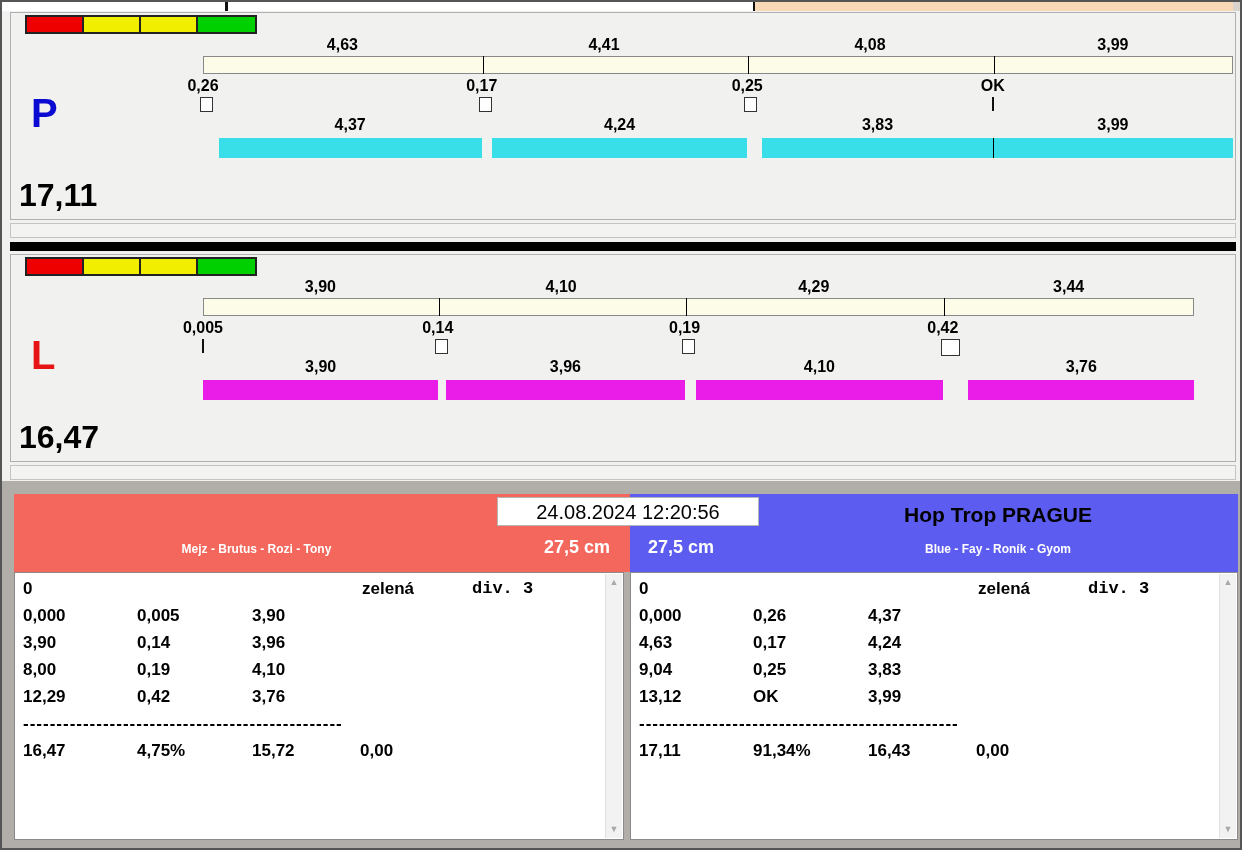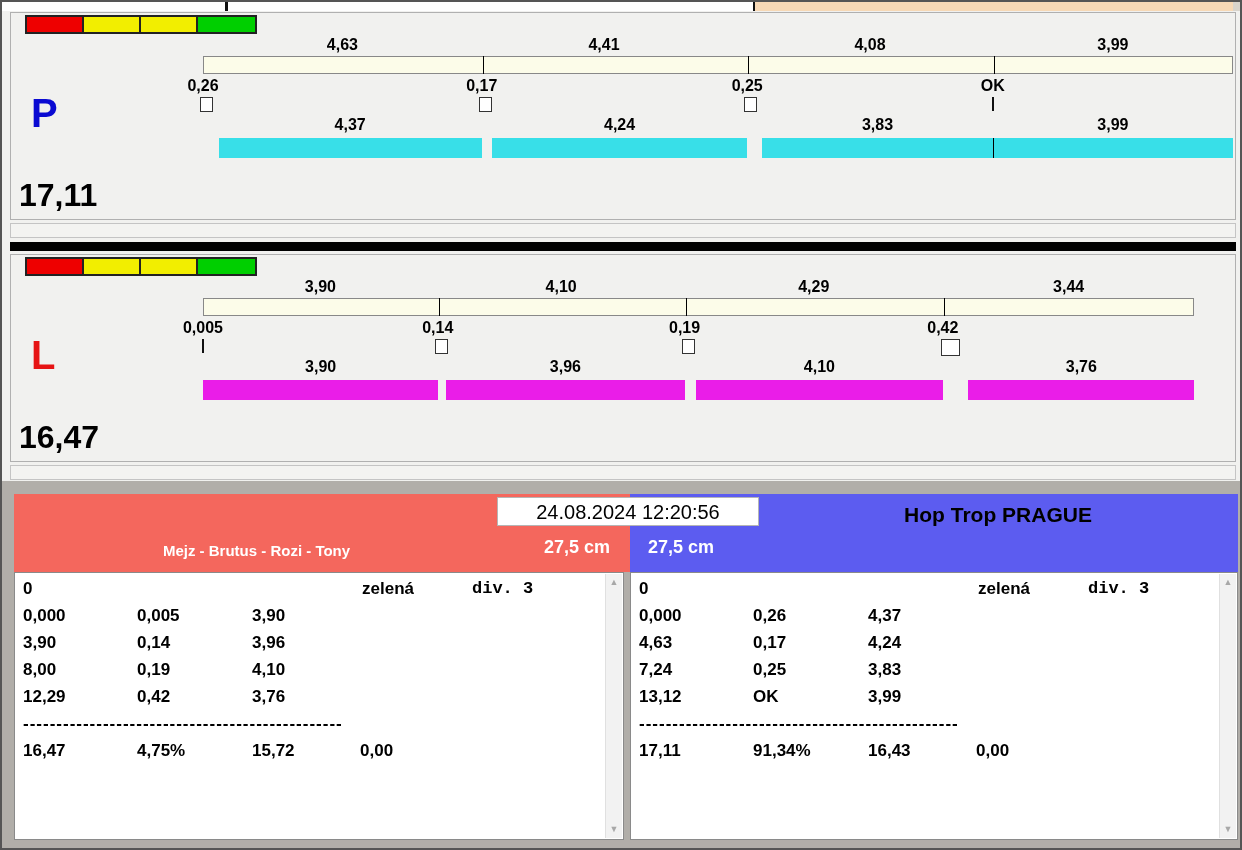--- a/index.html
+++ b/index.html
@@ -37,21 +37,21 @@
   .box.large { width:19px; height:17px; }
   .tick { position:absolute; top:84px; width:2px; height:14px; background:#111; }
 
   .bottom { position:absolute; top:479px; left:0; width:1238px; height:369px; background:#b1aea9; }
   .team-header { position:absolute; top:13px; height:78px; }
   .team-header.left  { left:12px;  width:616px; }
   .team-header.right { left:628px; width:608px; }
   .team-name { position:absolute; top:9px; font-size:21px; font-weight:bold; color:#000; text-align:center; white-space:nowrap; }
   .team-header.left  .team-name { left:0; width:485px; }
   .team-header.right .team-name { left:128px; width:480px; }
-  .team-members { position:absolute; top:48px; font-size:15px; font-weight:bold; color:#fff; text-align:center; white-space:nowrap; }
+  .team-members { position:absolute; top:48px; font-size:12px; font-weight:bold; color:#fff; text-align:center; white-space:nowrap; }
   .team-header.left  .team-members { left:0; width:485px; }
   .team-header.right .team-members { left:128px; width:480px; }
   .team-size { position:absolute; top:43px; font-size:18px; font-weight:bold; color:#fff; white-space:nowrap; }
   .team-header.left  .team-size { right:20px; }
   .team-header.right .team-size { left:18px; }
   .timestamp { position:absolute; left:495px; top:16px; width:262px; height:29px; background:#fff;
                font-size:20px; text-align:center; line-height:29px; color:#000; border:1px solid #b5b5b5; }
 
   .log { position:absolute; top:91px; height:268px; background:#fff; border:1px solid #8a8a8a; }
   #log0 { left:12px;  width:610px; }
@@ -155,20 +155,21 @@
   </section>
   <div class="substrip" id="sub2"></div>
 
   <div class="bottom">
     <div class="team-header left" style="background: rgb(244, 103, 93);">
       <div class="team-members">Mejz - Brutus - Rozi - Tony</div>
       <div class="team-size">27,5 cm</div>
     </div>
     <div class="team-header right" style="background: rgb(92, 92, 240);">
       <div class="team-name">Hop Trop PRAGUE</div>
+      <div class="team-members">Blue - Fay - Roník - Gyom</div>
       <div class="team-size">27,5 cm</div>
     </div>
     <div class="timestamp">24.08.2024 12:20:56</div>
     <div class="log" id="log0">
         <div class="log-row" style="top: 6px;">
           <span class="lc c1">0</span>
           <span class="lc cz">zelená</span>
           <span class="lc cd">div. 3</span>
         </div>
         <div class="log-row" style="top: 33px;">
@@ -215,21 +216,21 @@
           <span class="lc c1">0,000</span>
           <span class="lc c2">0,26</span>
           <span class="lc c3">4,37</span>
         </div>
         <div class="log-row" style="top: 60px;">
           <span class="lc c1">4,63</span>
           <span class="lc c2">0,17</span>
           <span class="lc c3">4,24</span>
         </div>
         <div class="log-row" style="top: 87px;">
-          <span class="lc c1">7,24</span>
+          <span class="lc c1">9,04</span>
           <span class="lc c2">0,25</span>
           <span class="lc c3">3,83</span>
         </div>
         <div class="log-row" style="top: 114px;">
           <span class="lc c1">13,12</span>
           <span class="lc c2">OK</span>
           <span class="lc c3">3,99</span>
         </div>
         <div class="log-row" style="top: 141px;">
           <span class="lc c1 dashes">------------------------------------------------</span>

